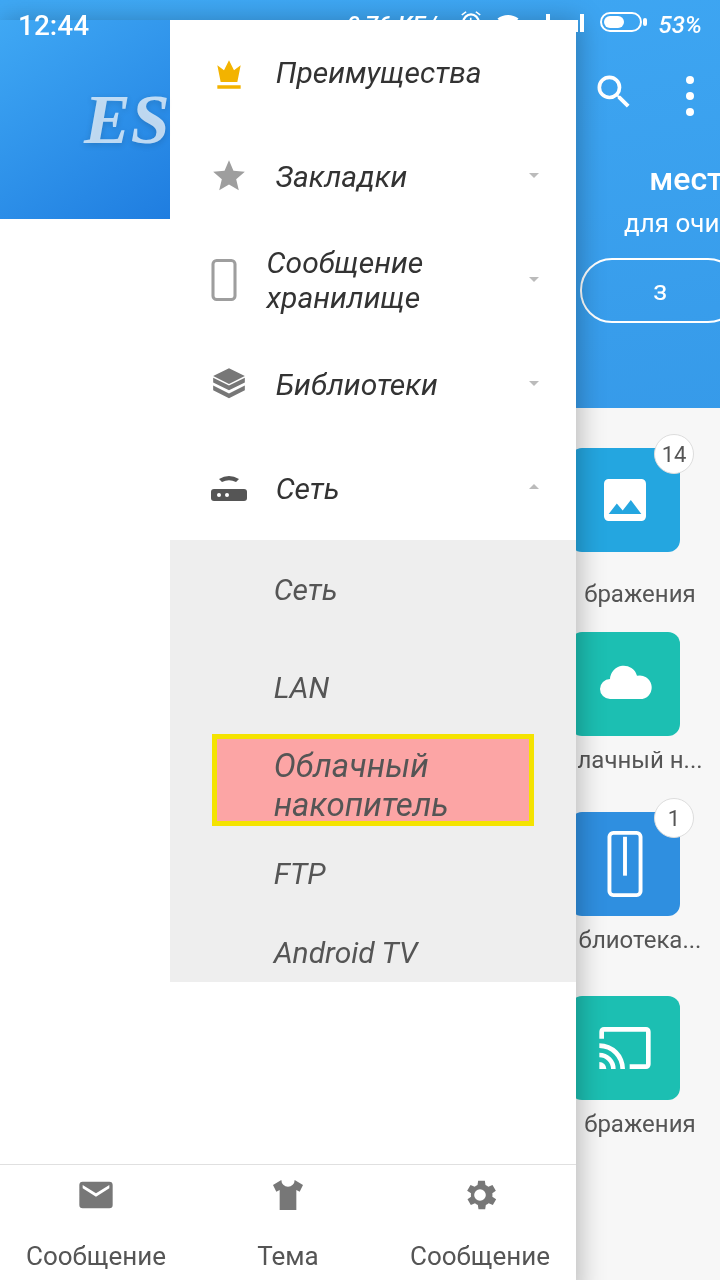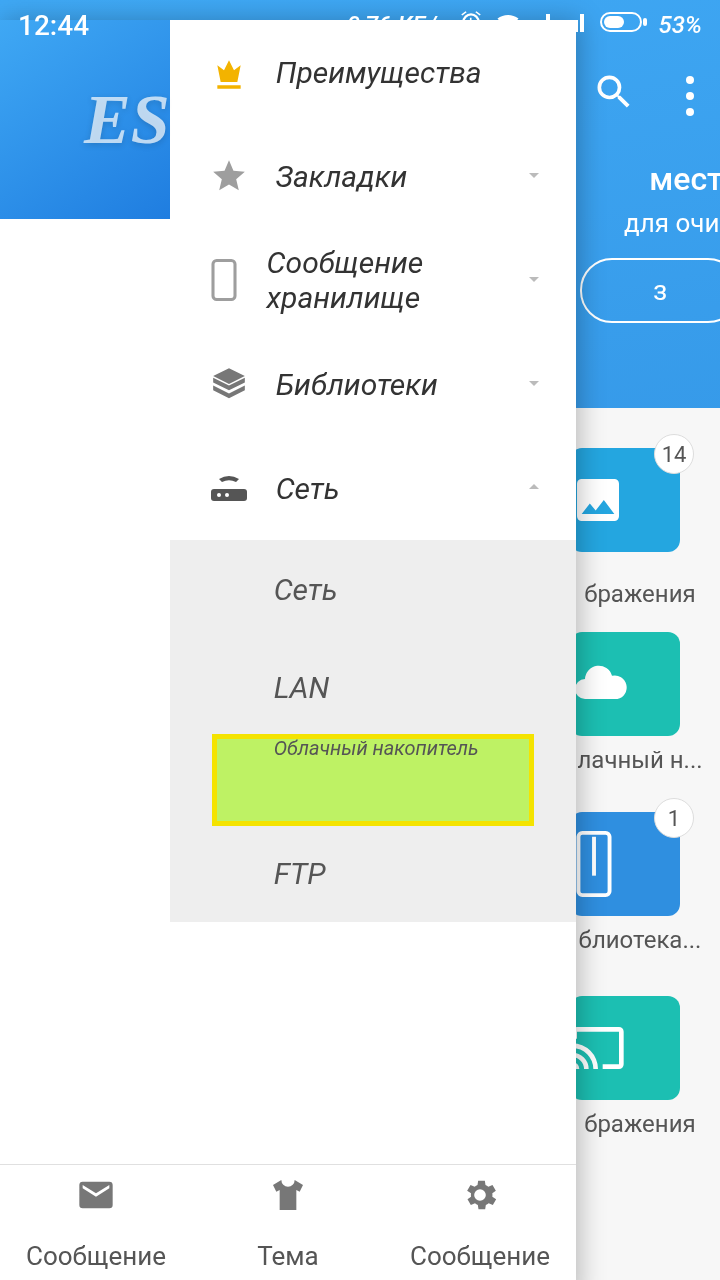--- a/index.html
+++ b/index.html
@@ -36,21 +36,21 @@
   }
   .promo .btn-text { }
 
   .grid-bg {
     position: absolute; top: 408px; left: 0; right: 0; bottom: 0;
     background: #f7f7f7;
   }
 
   .tile {
     position: absolute; width: 110px; height: 104px; border-radius: 12px;
-    display: flex; align-items: center; justify-content: flex-start;
+    display: flex; align-items: center; justify-content: center;
   }
   .tile-label {
     position: absolute; width: 160px; text-align: center; font-size: 24px; color: #555;
     white-space: nowrap; overflow: hidden; text-overflow: ellipsis;
   }
   .tile .badge {
     position: absolute; top: -14px; right: -14px; background: #fff; color: #555;
     border: 1px solid #ddd; border-radius: 50%; min-width: 40px; height: 40px;
     display: flex; align-items: center; justify-content: center; font-size: 22px;
   }
@@ -81,22 +81,22 @@
   .menu-item .chev svg { fill: #bbb; width: 24px; height: 24px;}
   .menu-sub {
     background: #eeeeee;
   }
   .menu-sub .sub-item {
     height: 98px; display: flex; align-items: center; padding-left: 104px;
     font-size: 30px; color: #555;
   }
   .highlight {
     outline: 5px solid #f4e300; outline-offset: -3px;
-    margin: 0 44px; height: 88px; display: flex; align-items: flex-start;
-    padding-left: 60px; font-size: 20px; color: #555; background: #bef264;
+    margin: 0 44px; height: 88px; display: flex; align-items: flex-end;
+    padding-left: 60px; font-size: 33px; color: #555; background: #fca5a5;
   }
 
   
   .bottom-nav {
     position: absolute; bottom: 0; left: 0; width: 576px; height: 116px;
     background: #fff; border-top: 1px solid #e0e0e0; display: flex;
     z-index: 45;
   }
   .nav-item {
     flex: 1; display: flex; flex-direction: column; align-items: center; justify-content: center; gap: 20px;
@@ -238,20 +238,23 @@
       </div>
       <div class="sub-item">
         <span>LAN</span>
       </div>
       <div class="highlight">
         <span>Облачный накопитель</span>
       </div>
       <div class="sub-item">
         <span>FTP</span>
       </div>
+      <div class="sub-item" style="height:60px">
+        <span>Android TV</span>
+      </div>
     </div>
 
   </div>
 </div>
 
 <div class="bottom-nav">
   <div class="nav-item">
     <span><svg viewBox="0 0 24 24">
           <path d="M20 4H4a2 2 0 00-2 2v12a2 2 0 002 2h16a2 2 0 002-2V6a2 2 0 00-2-2zm0 4l-8 5-8-5V6l8 5 8-5v2z"></path>
         </svg></span>

